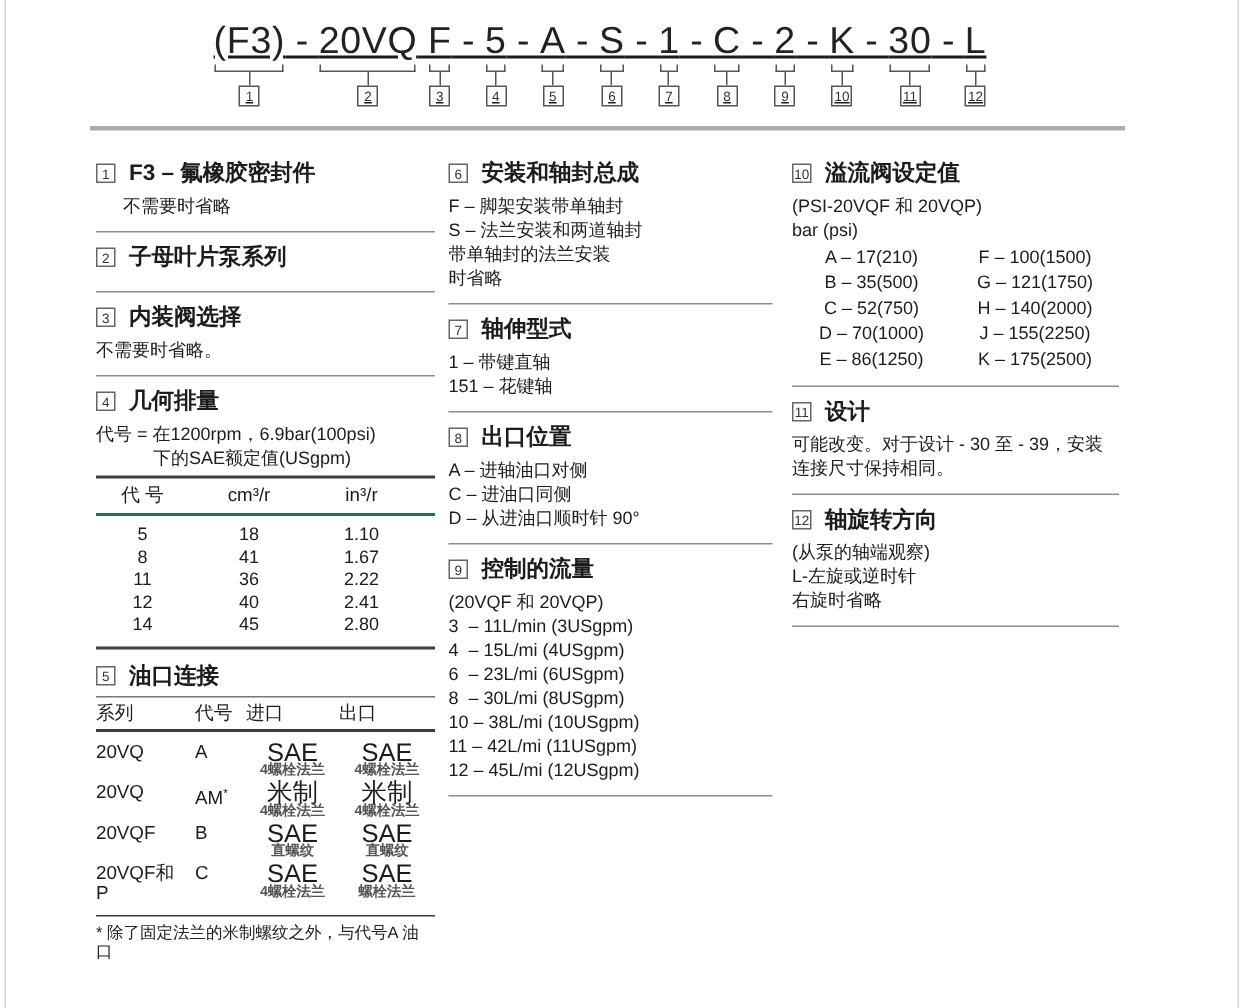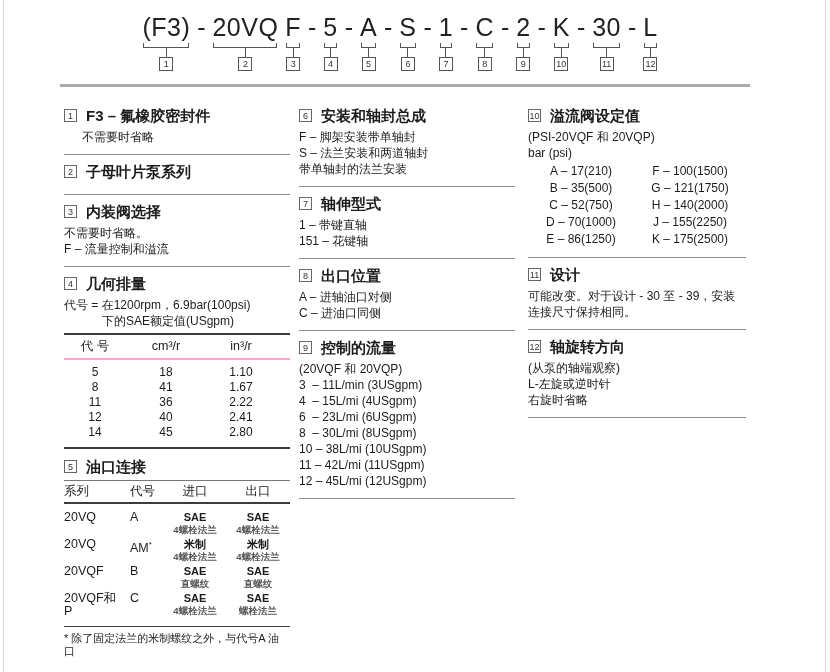--- a/index.html
+++ b/index.html
@@ -9,21 +9,21 @@
     font-family: "Liberation Sans", "DejaVu Sans", sans-serif;
     color: #1c1c1c;
   }
   .page { position: absolute; inset: 0; }
   .page-border-left  { position: absolute; left: 3px;   top: 0; bottom: 0; width: 1px; background: #d6d6d6; }
   .page-border-right { position: absolute; left: 825px; top: 0; bottom: 0; width: 1px; background: #d6d6d6; }
 
   
   #code-area {
     position: absolute; top: 12px; left: 0; width: 800px;
-    display: flex; justify-content: center; align-items: flex-start;
+    display: flex; justify-content: center; align-items: flex-start; text-decoration: underline;
   }
   .seg { display: flex; flex-direction: column; align-items: center; }
   .seg-text { font-size: 25px; line-height: 30px; letter-spacing: .5px; color: #222; white-space: pre; }
   .bracket { align-self: stretch; height: 5px; margin: 1px 1px 0;
              border-left: 1px solid #555; border-right: 1px solid #555; border-bottom: 1px solid #555; }
   .stem { width: 1px; height: 9px; background: #555; }
   .numbox { width: 14px; height: 14px; border: 1px solid #555; background: #fff;
             font-size: 9px; line-height: 13px; text-align: center; color: #333; }
   .sep { font-size: 25px; line-height: 30px; white-space: pre; color: #222; }
 
@@ -42,37 +42,37 @@
                font-size: 9px; line-height: 12px; text-align: center; color: #333; margin-right: 9px; }
   .sec-title { font-weight: bold; font-size: 15px; line-height: 15px; }
   .ln { font-size: 12px; line-height: 16px; white-space: pre-wrap; }
   .ln.ind  { padding-left: 18px; }
   .ln.ind2 { padding-left: 38px; }
 
   
   .dtable { margin-top: 4px; border-top: 2px solid #3c3c3c; border-bottom: 2px solid #3c3c3c; }
   .dt-row { display: grid; grid-template-columns: 62px 80px 70px; }
   .dt-row > div { text-align: center; font-size: 12px; line-height: 15px; }
-  .dt-head { border-bottom: 2px solid #f9a8d4; padding: 4px 0; }
+  .dt-head { border-bottom: 2px solid #0f766e; padding: 4px 0; }
   .dt-head > div { font-size: 12.5px; }
   .dt-body { padding: 5px 0 7px; }
 
   
   .ptable { margin-top: 2px; border-top: 1px solid #777; }
   .pt-head { display: grid; grid-template-columns: 54px 46px 62px 64px; border-bottom: 2px solid #3c3c3c; padding: 4px 0; }
   .pt-head > div { font-size: 12.5px; line-height: 13px; }
-  .pt-head .c { text-align: center; }
+  .pt-head .c { text-align: left; }
   .pt-head .cd { padding-left: 12px; }
   .pt-body { padding: 4px 0 6px; border-bottom: 1.5px solid #3c3c3c; }
   .pt-row { display: grid; grid-template-columns: 54px 46px 62px 64px; margin: 3px 0 2px; }
   .pt-series { font-size: 12.5px; line-height: 13px; }
   .pt-code { font-size: 12.5px; line-height: 13px; padding-left: 12px; }
   .pt-code sup { font-size: 8px; }
   .pt-cell { text-align: center; }
-  .pt-main { font-size: 11px; line-height: 13px; font-weight: bold; }
+  .pt-main { font-size: 17px; line-height: 13px; }
   .pt-sub  { font-size: 9.5px; line-height: 11px; color: #555; font-weight: bold; }
 
   .footnote { margin-top: 5px; }
   .footnote .ln { font-size: 11px; line-height: 13px; color: #222; }
 
   
   .pairs { display: grid; grid-template-columns: 106px 1fr; margin-top: 2px; text-align: center; }
   .pairs .ln { line-height: 17px; }
 </style>
 </head>
@@ -183,21 +183,20 @@
             <span class="numbox-sm">2</span>
             <span class="sec-title">子母叶片泵系列</span>
           </div>
         </section>
         <section class="sec">
           <div class="sec-head">
             <span class="numbox-sm">3</span>
             <span class="sec-title">内装阀选择</span>
           </div>
           <div class="ln">不需要时省略。</div>
-          <div class="ln">F – 流量控制和溢流</div>
         </section>
         <section class="sec no-divider">
           <div class="sec-head">
             <span class="numbox-sm">4</span>
             <span class="sec-title">几何排量</span>
           </div>
           <div class="ln">代号 = 在1200rpm，6.9bar(100psi)</div>
           <div class="ln ind2">下的SAE额定值(USgpm)</div>
           <div class="dtable">
             <div class="dt-row dt-head">
@@ -304,36 +303,38 @@
       </div>
     <div id="col-2">
         <section class="sec">
           <div class="sec-head">
             <span class="numbox-sm">6</span>
             <span class="sec-title">安装和轴封总成</span>
           </div>
           <div class="ln">F – 脚架安装带单轴封</div>
           <div class="ln">S – 法兰安装和两道轴封</div>
           <div class="ln">带单轴封的法兰安装</div>
+          <div class="ln">时省略</div>
         </section>
         <section class="sec">
           <div class="sec-head">
             <span class="numbox-sm">7</span>
             <span class="sec-title">轴伸型式</span>
           </div>
           <div class="ln">1 – 带键直轴</div>
           <div class="ln">151 – 花键轴</div>
         </section>
         <section class="sec">
           <div class="sec-head">
             <span class="numbox-sm">8</span>
             <span class="sec-title">出口位置</span>
           </div>
           <div class="ln">A – 进轴油口对侧</div>
           <div class="ln">C – 进油口同侧</div>
+          <div class="ln">D – 从进油口顺时针 90°</div>
         </section>
         <section class="sec">
           <div class="sec-head">
             <span class="numbox-sm">9</span>
             <span class="sec-title">控制的流量</span>
           </div>
           <div class="ln">(20VQF 和 20VQP)</div>
           <div class="ln">3  – 11L/min (3USgpm)</div>
           <div class="ln">4  – 15L/mi (4USgpm)</div>
           <div class="ln">6  – 23L/mi (6USgpm)</div>

